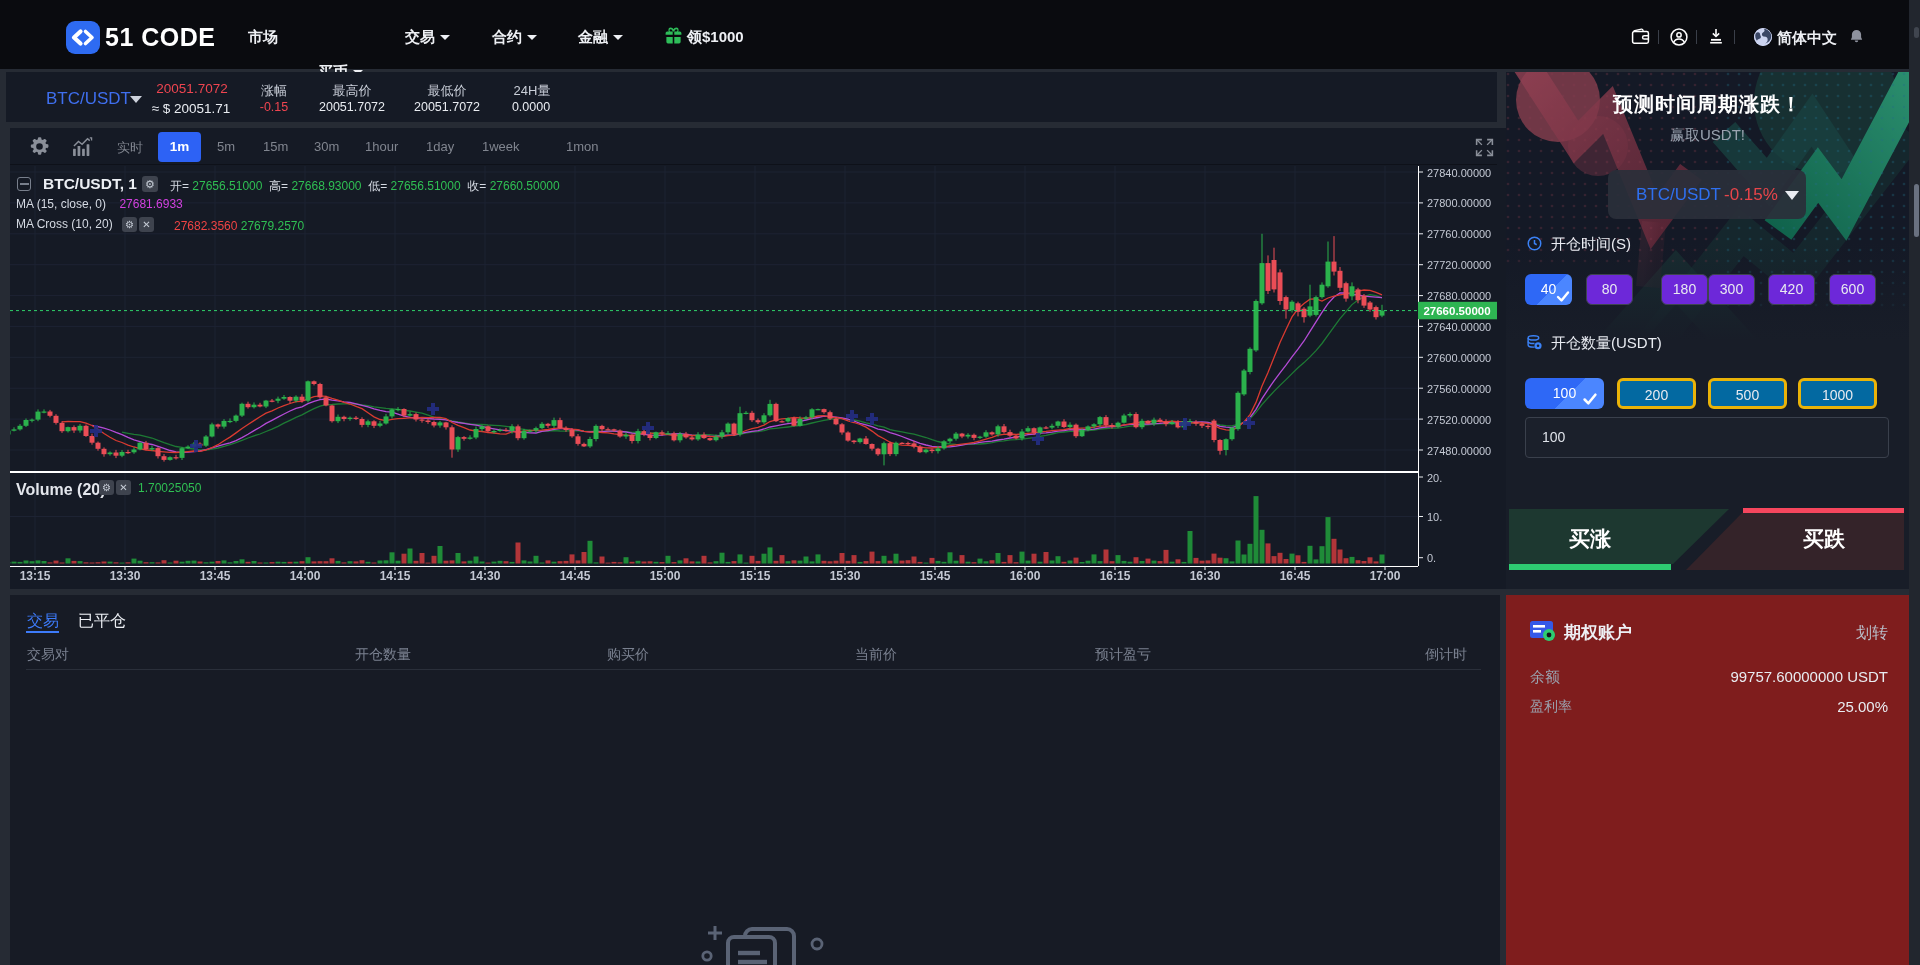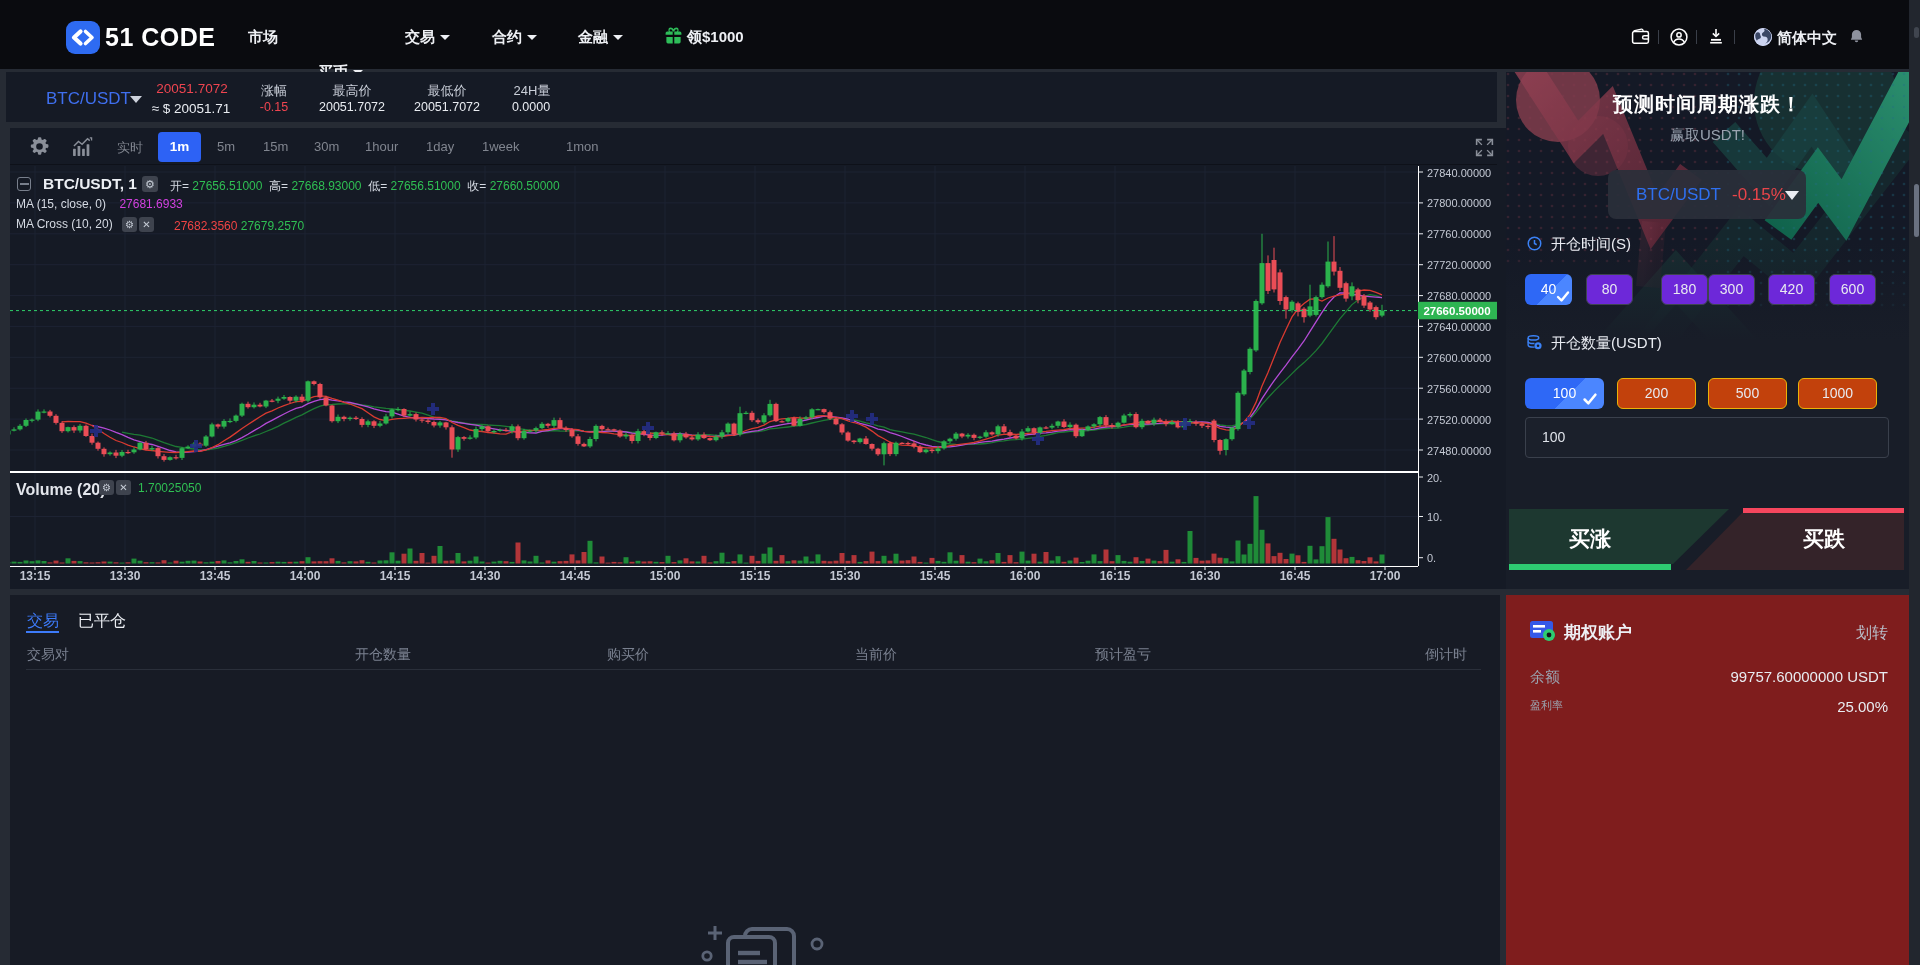--- a/index.html
+++ b/index.html
@@ -12,21 +12,21 @@
 #rightpanel { position:absolute; left:1506px; top:72px; width:403px; height:517px; background:#181d28; overflow:hidden; }
 #bottomleft { position:absolute; left:10px; top:595px; width:1490px; height:370px; background:#171b25; overflow:hidden; }
 #bottomright { position:absolute; left:1506px; top:595px; width:403px; height:370px; background:#7f1d1d; }
 .navitem { position:absolute; top:28px; color:#eef0f4; font-size:15px; font-weight:bold; }
 .caret { display:inline-block; width:0; height:0; border-left:5px solid transparent; border-right:5px solid transparent; border-top:5px solid #eef0f4; vertical-align:middle; margin-left:5px; margin-top:-2px; }
 .sep { position:absolute; top:30px; width:1px; height:14px; background:#3a3f49; }
 .tbtxt { position:absolute; top:11px; color:#80858f; font-size:13px; }
 .tlabel { position:absolute; top:10px; font-size:13px; color:#c9ced8; transform:translateX(-50%); }
 .tvalue { position:absolute; top:28px; font-size:12.5px; color:#e9ecf1; transform:translateX(-50%); }
 .timebtn { position:absolute; top:202px; width:47px; height:31px; background:#6d28d9; border:1px solid #3f4450; border-radius:6px; color:#e8eaf0; font-size:14px; text-align:center; line-height:29px; }
-.amtbtn { position:absolute; top:306px; width:79px; height:31px; background:#c2410c; border:1px solid #eab308; border-radius:6px; color:#e8eaf0; font-size:14px; text-align:center; line-height:29px; }
+.amtbtn { position:absolute; top:306px; width:79px; height:31px; background:#0369a1; border:3px solid #eab308; border-radius:6px; color:#e8eaf0; font-size:14px; text-align:center; line-height:29px; }
 .selbtn { background:linear-gradient(135deg,#2e68f6 55%,#4b86ff 55%); border:none; line-height:31px; }
 .colhead { position:absolute; top:646px; font-size:14px; color:#7a8190; }
 </style>
 </head>
 <body>
 
 <div id="navbar">
   <div class="abs" style="left:66px;top:21px;width:34px;height:33px;background:#2e6bf2;border-radius:9px;">
     <svg width="34" height="33" viewBox="0 0 34 33">
         <path d="M14.5 10.5 L8 16.5 L14.5 22.5" stroke="#fff" stroke-width="4.2" fill="none" stroke-linecap="round" stroke-linejoin="round"></path>
@@ -986,21 +986,21 @@
 <polyline points="272,158 312,103 338,138 412,-2" fill="none" stroke="url(#grng)" stroke-width="33"></polyline>
 <rect x="0" y="0" width="212" height="195" fill="url(#dotr)" opacity="0.55"></rect>
 <rect x="212" y="0" width="191" height="235" fill="url(#dotg)" opacity="0.6"></rect>
 <rect x="0" y="0" width="403" height="268" fill="#141925" opacity="0.42"></rect>
 <rect x="0" y="170" width="403" height="98" fill="url(#fade)"></rect>
 </svg>
   <div class="abs" style="left:0;top:54px;width:403px;text-align:center;color:#9aa3b0;font-size:15px;">赢取USDT!</div>
   <div class="abs" style="left:0;top:19px;width:403px;text-align:center;color:#fff;font-size:20px;font-weight:bold;letter-spacing:1px;">预测时间周期涨跌！</div>
   <div class="abs" style="left:102px;top:98px;width:198px;height:49px;background:rgba(42,47,58,0.92);border-radius:8px;">
     <div class="abs" style="left:28px;top:15px;color:#2f70f0;font-size:17px;white-space:nowrap;">BTC/USDT</div>
-    <div class="abs" style="left:116px;top:15px;color:#e8454a;font-size:17px;white-space:nowrap;margin-left:8px;">-0.15%</div>
+    <div class="abs" style="left:116px;top:15px;color:#e8454a;font-size:17px;white-space:nowrap;">-0.15%</div>
     <div class="abs" style="left:177px;top:21px;width:0;height:0;border-left:7px solid transparent;border-right:7px solid transparent;border-top:9px solid #e9ecf2;"></div>
   </div>
   <div class="abs" style="left:21px;top:164px;">
     <svg width="15" height="15" viewBox="0 0 24 24" fill="none" stroke="#3b82f6" stroke-width="2.4">
         <circle cx="12" cy="12" r="10"></circle>
         <path d="M12 6.5V12l3.5 2"></path>
       </svg>
   </div>
   <div class="abs" style="left:45px;top:163px;color:#e9ecf2;font-size:15px;">开仓时间(S)</div>
   <div class="timebtn selbtn" style="left:19px;color:#fff;">40<svg style="position:absolute;right:2px;bottom:2px;" width="14" height="13" viewBox="0 0 14 13">
@@ -1066,19 +1066,19 @@
     <rect x="0" y="1" width="23" height="17" rx="2.5" fill="#3559e8"></rect>
     <rect x="3" y="5" width="12" height="2.6" fill="#fff"></rect>
     <rect x="3" y="10" width="8" height="2.6" fill="#fff"></rect>
     <circle cx="19" cy="15" r="6" fill="#2ecc71"></circle>
     <circle cx="19" cy="15" r="2.4" fill="#12161f"></circle>
   </svg>
   <div class="abs" style="left:58px;top:26px;color:#eef0f5;font-size:17px;font-weight:bold;">期权账户</div>
   <div class="abs" style="left:350px;top:28px;color:#b9bfca;font-size:16px;">划转</div>
   <div class="abs" style="left:24px;top:73px;color:#9aa1ad;font-size:15px;">余额</div>
   <div class="abs" style="left:382px;top:73px;transform:translateX(-100%);color:#e9ecf1;font-size:15px;white-space:nowrap;">99757.60000000 USDT</div>
-  <div class="abs" style="left:24px;top:103px;color:#9aa1ad;font-size:11px;">盈利率</div>
+  <div class="abs" style="left:24px;top:103px;color:#9aa1ad;font-size:14px;">盈利率</div>
   <div class="abs" style="left:382px;top:103px;transform:translateX(-100%);color:#e9ecf1;font-size:15px;">25.00%</div>
 </div>
 
 <div class="abs" style="left:1909px;top:0;width:11px;height:965px;background:#22262e;"></div>
 <div class="abs" style="left:1914px;top:184px;width:5px;height:53px;background:#6a7180;border-radius:2.5px;"></div>
 <div class="abs" style="left:1914px;top:27px;width:5px;height:11px;background:#40454f;border-radius:2.5px;"></div>
 
 </body></html>

